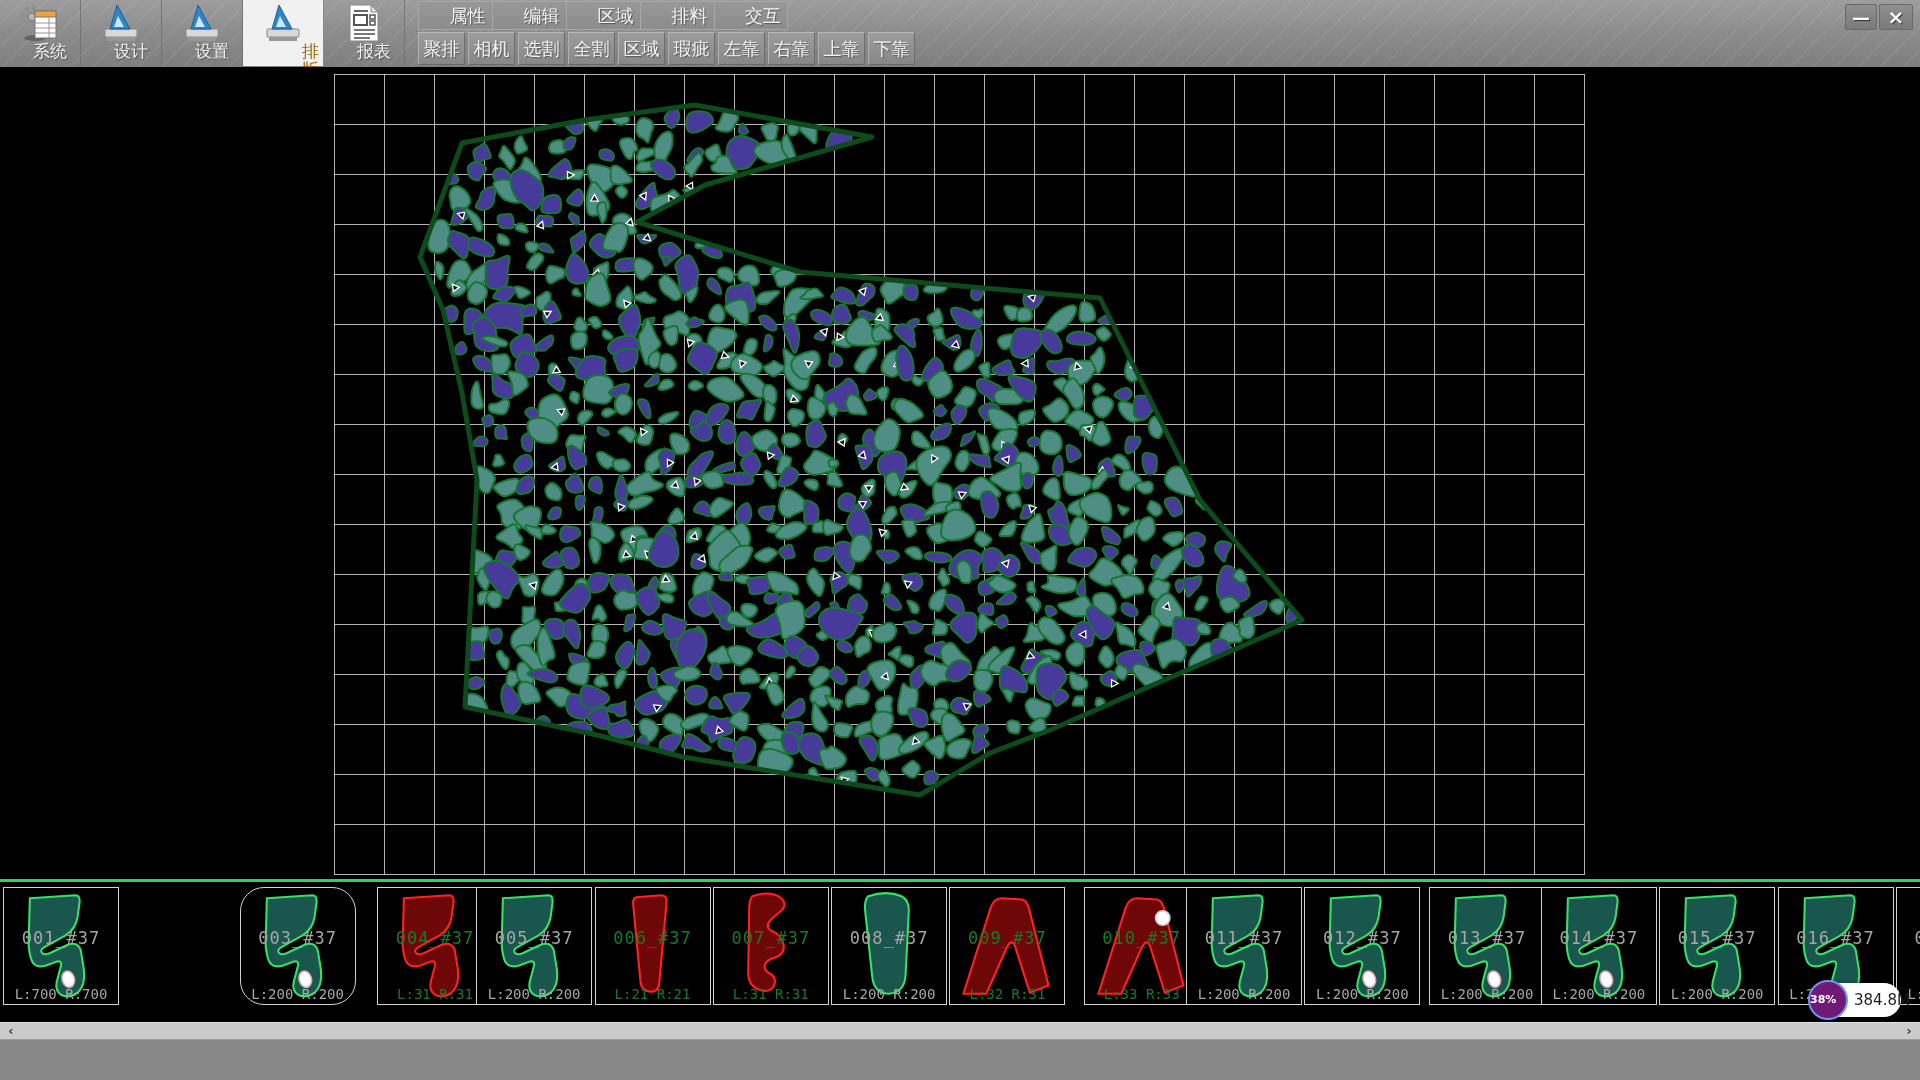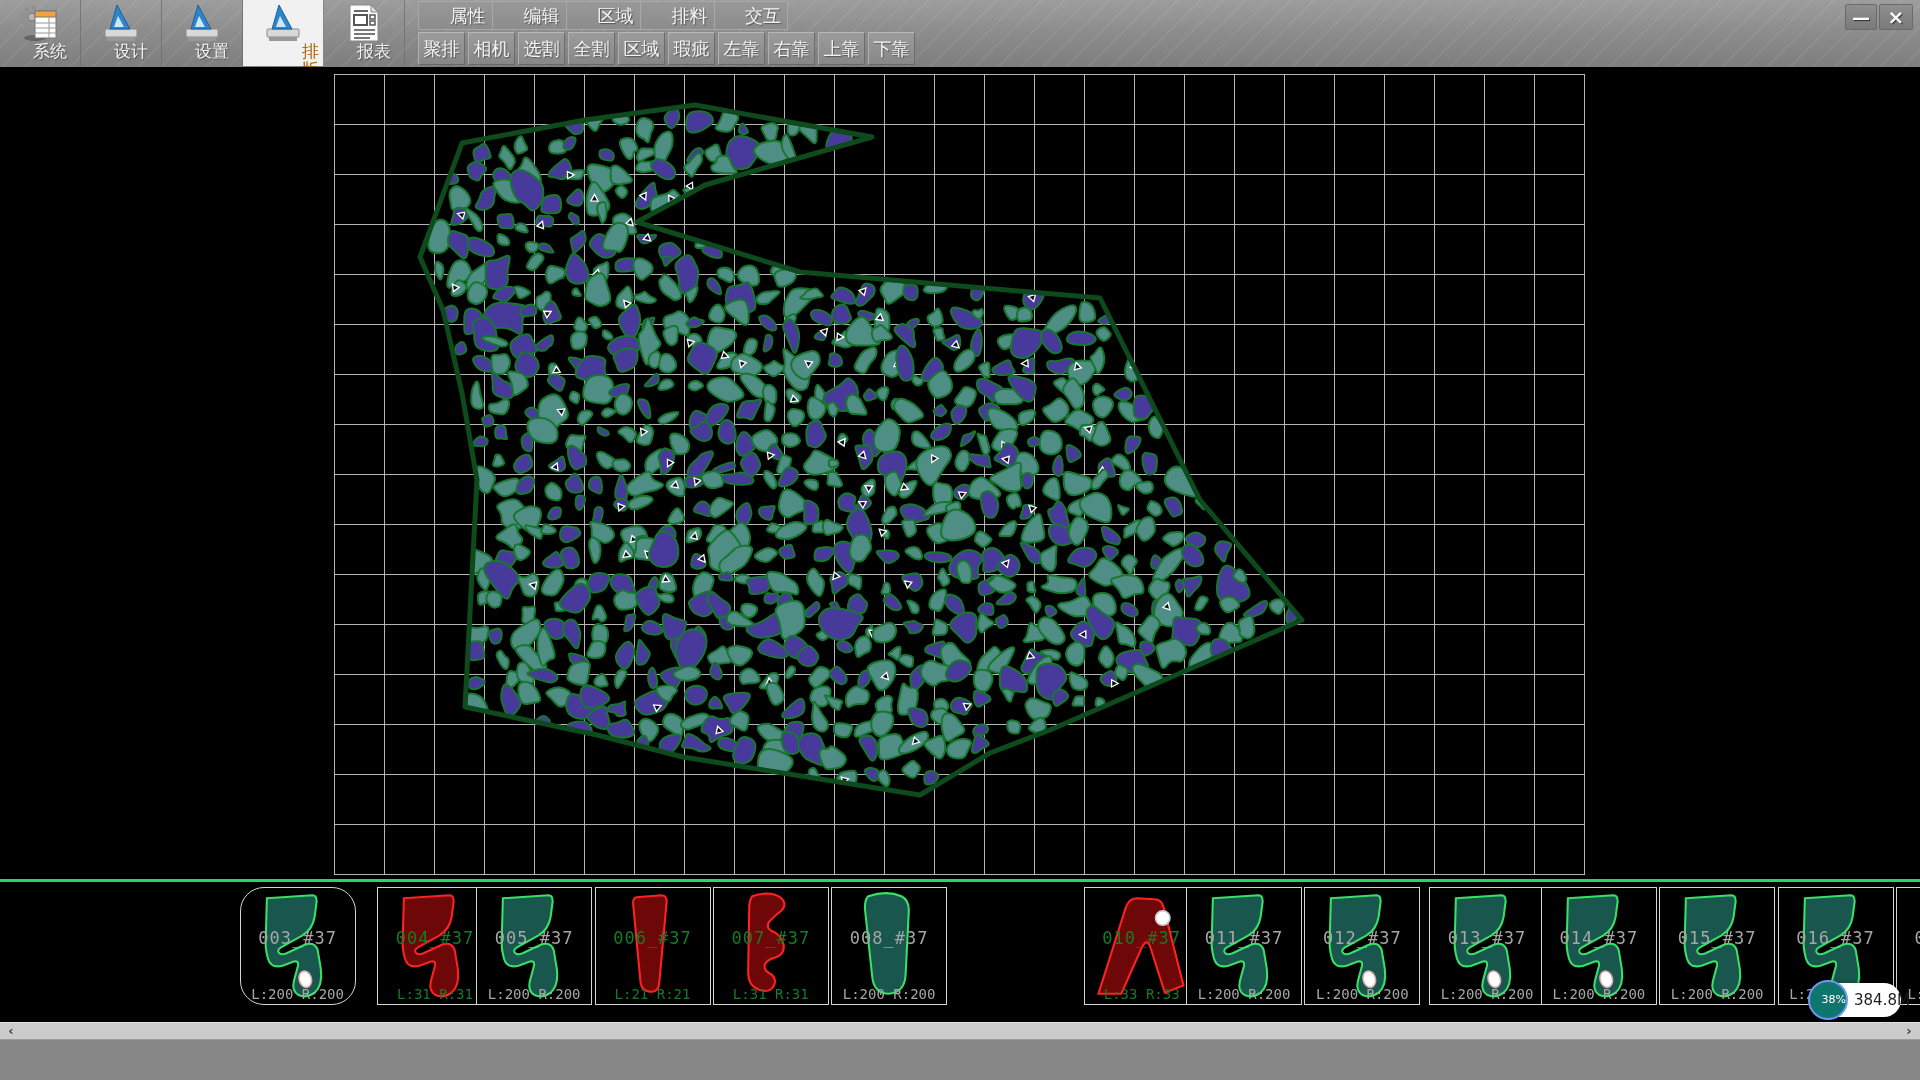--- a/index.html
+++ b/index.html
@@ -94,22 +94,22 @@
   .t-green{ color:#177a26; }
 
   
   .progress-pill{
     position:absolute; left:1812px; top:983px; width:89px; height:34px;
     background:#fff; border-radius:17px; z-index:9;
     box-shadow:0 1px 4px rgba(0,0,0,.5);
   }
   .pct-circle{
     position:absolute; left:-4px; top:-3px; width:40px; height:40px; border-radius:50%;
-    background:#0f766e; border:2px solid #6d95f5;
-    color:#fff; font-size:11px; text-align:right; line-height:36px;
+    background:#701a75; border:2px solid #6d95f5;
+    color:#fff; font-size:11px; text-align:left; line-height:36px;font-weight:bold;
   }
   .mem{
     position:absolute; left:42px; top:0; height:34px; line-height:34px;
     color:#1c1c1c; font-size:15px;
   }
 
   
   .hscroll{
     position:absolute; left:0; top:1022px; width:1920px; height:17px;
     background:#cbcbcb; border-top:1px solid #e2e2e2;
@@ -938,25 +938,33 @@
           <path d="M878.1,711.6Q876.1,714.6 873.1,713.7Q870.1,712.7 866.8,708.1Q863.5,703.4 865.6,702.3Q867.6,701.2 869.1,700.9Q870.6,700.5 874.5,701.8Q878.5,703.1 879.3,705.8Q880.1,708.5 878.1,711.6Z" fill="#483a9a" stroke="#17772e" stroke-width="2"></path>
           <path d="M886.2,704.7Q888.5,707.5 889.4,711.1Q890.3,714.8 888.6,717.7Q886.9,720.6 885.0,718.9Q883.0,717.3 881.1,715.5Q879.2,713.7 878.2,710.8Q877.3,707.9 878.4,706.5Q879.4,705.1 881.7,703.5Q884.0,702.0 886.2,704.7Z" fill="#4e8e84" stroke="#17772e" stroke-width="2"></path>
           <path d="M918.7,698.3Q920.7,700.4 919.2,703.6Q917.7,706.8 915.6,709.5Q913.5,712.1 909.2,709.6Q904.9,707.2 903.2,704.7Q901.4,702.3 904.0,700.0Q906.6,697.8 909.7,695.3Q912.8,692.9 914.7,694.6Q916.6,696.3 918.7,698.3Z" fill="#4e8e84" stroke="#17772e" stroke-width="2"></path>
           <path d="M936.0,713.8Q932.4,717.2 928.9,717.5Q925.4,717.8 924.6,715.2Q923.7,712.5 924.7,708.4Q925.7,704.2 930.3,703.9Q934.9,703.7 937.3,707.0Q939.7,710.4 936.0,713.8Z" fill="#483a9a" stroke="#17772e" stroke-width="2"></path>
         </g>
       <polygon id="hide-border" points="462,76 585,53 695,38 872,70 705,118 637,155 800,205 1100,231 1200,433 1302,553 1050,663 990,686 920,728 683,690 597,668 465,640 477,413 462,326 443,243 420,190" fill="none" stroke="#0d4b1c" stroke-width="5" stroke-linejoin="round"></polygon>
     </svg>
   </div>
 
   <div class="parts-strip" id="parts-strip">
-      <div class="part-cell" style="left: 239.6px; border-radius: 24px;">
+      <div class="part-cell" style="left: 3px;">
         <svg width="106" height="112" viewBox="0 0 100 108">
           <path d="M20 8 L64 5 Q68 5 68 11 L66 26 Q64 38 54 44 L34 55 Q29 58 32 61 Q34 63 39 61 L56 53 Q66 49 69 58 L72 76 Q74 92 66 99 Q58 105 50 101 Q44 97 46 88 L50 73 Q51 68 46 69 L35 73 Q24 76 21 66 Q18 56 19 44 Z" fill="#19564e" stroke="#38e065" stroke-width="2"></path>
           <ellipse cx="57" cy="86" rx="6" ry="8" transform="rotate(-15 57 86)" fill="#fff" stroke="#d8a8a8" stroke-width="1.5"></ellipse>
         </svg>
+        <div class="part-title t-gray">001_#37</div>
+        <div class="part-lr t-gray">L:700 R:700</div>
+      </div>
+      <div class="part-cell" style="left: 239.6px; border-radius: 24px;">
+        <svg width="106" height="112" viewBox="0 0 100 108">
+          <path d="M20 8 L64 5 Q68 5 68 11 L66 26 Q64 38 54 44 L34 55 Q29 58 32 61 Q34 63 39 61 L56 53 Q66 49 69 58 L72 76 Q74 92 66 99 Q58 105 50 101 Q44 97 46 88 L50 73 Q51 68 46 69 L35 73 Q24 76 21 66 Q18 56 19 44 Z" fill="#19564e" stroke="#38e065" stroke-width="2"></path>
+          <ellipse cx="57" cy="86" rx="6" ry="8" transform="rotate(-15 57 86)" fill="#fff" stroke="#d8a8a8" stroke-width="1.5"></ellipse>
+        </svg>
         <div class="part-title t-gray">003_#37</div>
         <div class="part-lr t-gray">L:200 R:200</div>
       </div>
       <div class="part-cell" style="left: 377px;">
         <svg width="106" height="112" viewBox="0 0 100 108">
           <path d="M20 8 L64 5 Q68 5 68 11 L66 26 Q64 38 54 44 L34 55 Q29 58 32 61 Q34 63 39 61 L56 53 Q66 49 69 58 L72 76 Q74 92 66 99 Q58 105 50 101 Q44 97 46 88 L50 73 Q51 68 46 69 L35 73 Q24 76 21 66 Q18 56 19 44 Z" fill="#6e0707" stroke="#ff2222" stroke-width="2"></path>
         </svg>
         <div class="part-title t-green">004_#37</div>
         <div class="part-lr t-green">L:31 R:31</div>
       </div>
@@ -980,20 +988,27 @@
         </svg>
         <div class="part-title t-green">007_#37</div>
         <div class="part-lr t-green">L:31 R:31</div>
       </div>
       <div class="part-cell" style="left: 831.1px;">
         <svg width="106" height="112" viewBox="0 0 100 108">
           <path d="M30 6 Q48 0 62 6 Q70 10 69 22 L66 82 Q65 99 50 100 Q36 100 34 85 L27 20 Q26 10 30 6 Z" fill="#19564e" stroke="#38e065" stroke-width="2"></path>
         </svg>
         <div class="part-title t-gray">008_#37</div>
         <div class="part-lr t-gray">L:200 R:200</div>
+      </div>
+      <div class="part-cell" style="left: 949.4px;">
+        <svg width="106" height="112" viewBox="0 0 100 108">
+          <path d="M8 100 L34 18 Q37 8 45 8 L62 9 Q69 9 71 17 L90 92 L72 99 L58 55 Q55 46 50 55 L30 100 Z" fill="#6e0707" stroke="#ff2222" stroke-width="2"></path>
+        </svg>
+        <div class="part-title t-green">009_#37</div>
+        <div class="part-lr t-green">L:32 R:31</div>
       </div>
       <div class="part-cell" style="left: 1067.7px; margin-left: 16px;">
         <svg width="106" height="112" viewBox="0 0 100 108">
           <path d="M8 100 L34 18 Q37 8 45 8 L62 9 Q69 9 71 17 L90 92 L72 99 L58 55 Q55 46 50 55 L30 100 Z" fill="#6e0707" stroke="#ff2222" stroke-width="2"></path>
           <circle cx="70" cy="27" r="7" fill="#fff" stroke="#c8c8c8" stroke-width="1.5"></circle>
         </svg>
         <div class="part-title t-green">010_#37</div>
         <div class="part-lr t-green">L:33 R:33</div>
       </div>
       <div class="part-cell" style="left: 1186px;">

